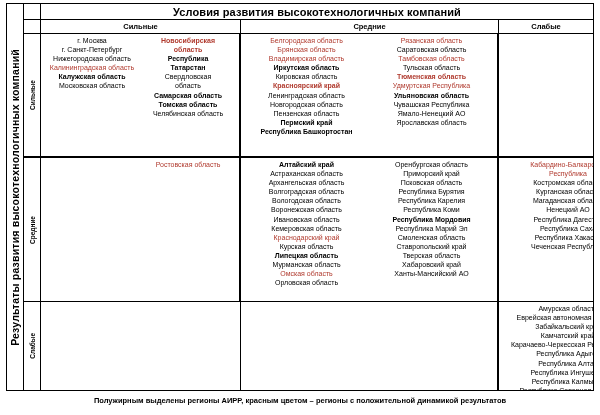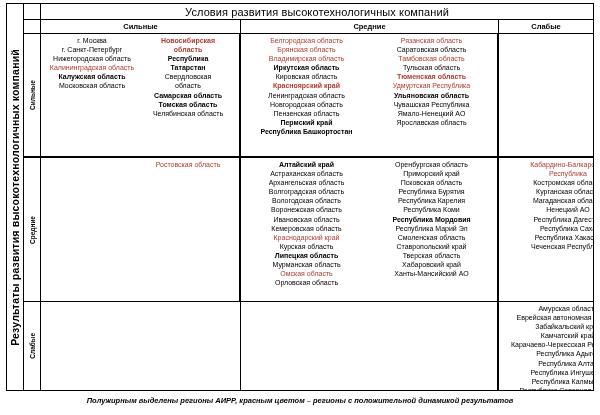--- a/index.html
+++ b/index.html
@@ -79,21 +79,21 @@
     flex: 0 0 17px;
     border-right: 1px solid #000;
     box-sizing: border-box;
   }
   .title-cell {
     flex: 1 1 auto;
     display: flex;
     align-items: center;
     justify-content: center;
     font-size: 11px;
-    font-weight: normal;
+    font-weight: bold;
     letter-spacing: 0.1px;
     white-space: nowrap;
   }
   .colhead {
     display: flex;
     align-items: center;
     justify-content: center;
     font-size: 7.5px;
     font-weight: bold;
     box-sizing: border-box;
@@ -172,21 +172,20 @@
   .item.red  { color: #B03A2E; }
 
   
   .footnote {
     position: absolute;
     left: 0;
     top: 396px;
     width: 600px;
     text-align: center;
     font-size: 7.5px;
-    font-style: italic;
     font-weight: bold;
     color: #000;
   }
 </style>
 </head>
 <body>
 
 <div id="root">
 
   <div class="matrix">

